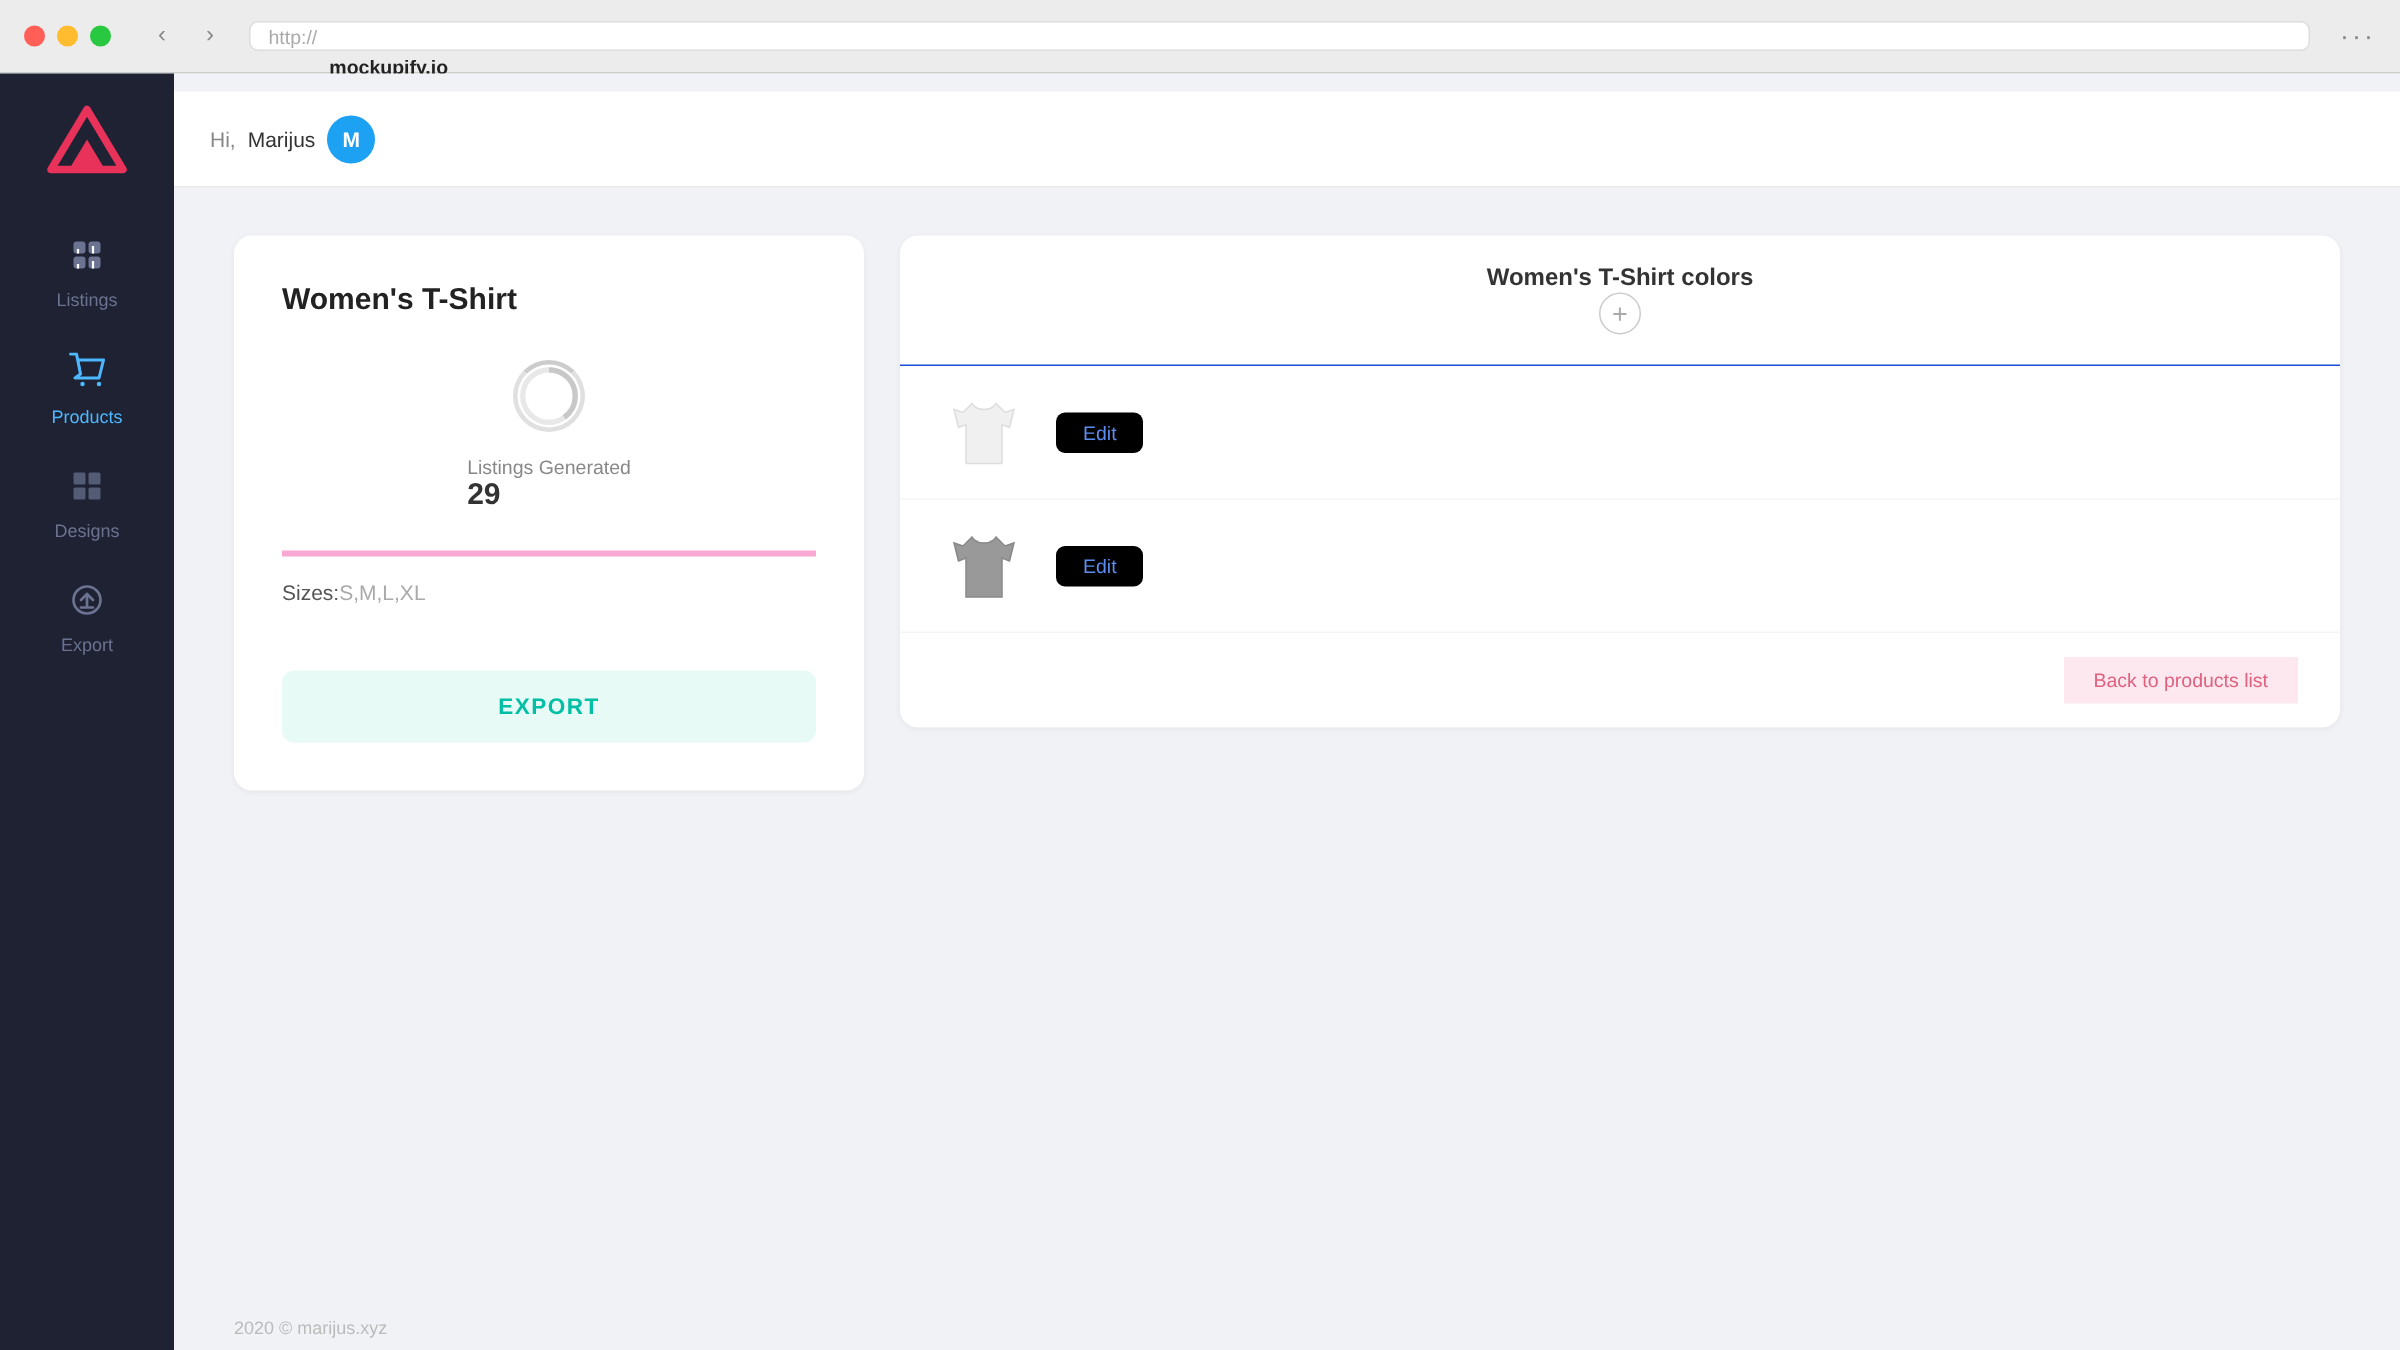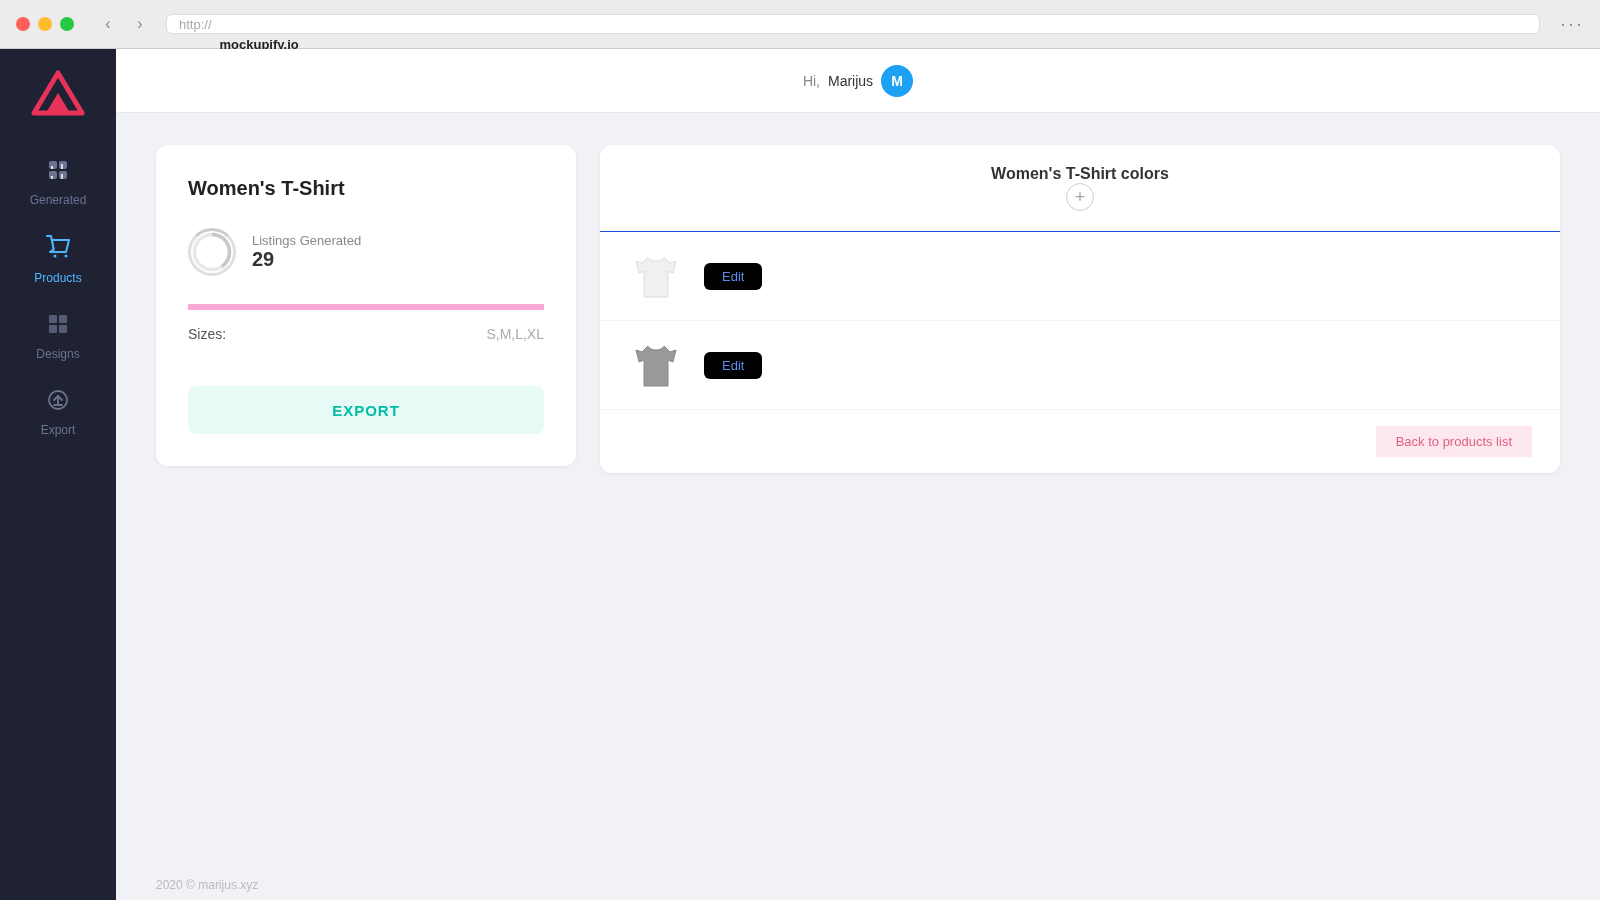--- a/index.html
+++ b/index.html
@@ -88,23 +88,24 @@
       background: #f0f2f5;
       overflow: hidden;
     }
 
     
     .main-header {
       background: #fff;
       height: 64px;
       display: flex;
       align-items: center;
-      justify-content: center;
+      justify-content: flex-start;
       padding: 0 24px;
       border-bottom: 1px solid #e8e8e8;
+      margin-top: 12px;
     }
     .header-user {
       display: flex;
       align-items: center;
       gap: 8px;
     }
     .header-greeting { color: #888; font-size: 14px; }
     .header-username { color: #333; font-size: 14px; font-weight: 500; }
     .header-avatar {
       width: 32px; height: 32px; border-radius: 50%;
@@ -134,39 +135,39 @@
     .product-title {
       font-size: 20px;
       font-weight: 600;
       color: #222;
       margin-bottom: 28px;
     }
     .listings-section {
       display: flex;
       align-items: center;
       gap: 16px;
-      margin-bottom: 28px;
+      flex-direction: column;
     }
     .listings-chart {
       width: 48px; height: 48px; border-radius: 50%;
       border: 3px solid #e0e0e0;
       border-top-color: #ccc;
       display: flex; align-items: center; justify-content: center;
       position: relative;
     }
     .listings-info { display: flex; flex-direction: column; }
     .listings-label { font-size: 13px; color: #888; }
     .listings-count { font-size: 20px; font-weight: 600; color: #333; }
     .sizes-row {
       display: flex;
       align-items: center;
-      justify-content: space-between;
       padding: 16px 0;
-      border-top: 6px solid #f9a8d4;
+      border-top: 4px solid #f9a8d4;
       margin-bottom: 28px;
+      margin-top: 25px;
     }
     .sizes-label { font-size: 14px; color: #555; }
     .sizes-value { font-size: 14px; color: #aaa; }
     .export-btn {
       width: 100%;
       height: 48px;
       background: #e8faf6;
       border: none;
       border-radius: 8px;
       color: #00bfa5;
@@ -292,21 +293,21 @@
           <rect x="2" y="2" width="8" height="8" rx="2" fill="currentColor"></rect>
           <rect x="12" y="2" width="8" height="8" rx="2" fill="currentColor"></rect>
           <rect x="2" y="12" width="8" height="8" rx="2" fill="currentColor"></rect>
           <rect x="12" y="12" width="8" height="8" rx="2" fill="currentColor"></rect>
           <line x1="5" y1="10" x2="5" y2="7" stroke="white" stroke-width="1.5"></line>
           <line x1="15" y1="10" x2="15" y2="5" stroke="white" stroke-width="1.5"></line>
           <line x1="5" y1="20" x2="5" y2="17" stroke="white" stroke-width="1.5"></line>
           <line x1="15" y1="20" x2="15" y2="15" stroke="white" stroke-width="1.5"></line>
         </svg>
       </span>
-      <span class="nav-label">Generated</span>
+      <span class="nav-label">Listings</span>
     </div>
 
     <div class="sidebar-nav-item active">
       <span class="nav-icon">
         <svg width="24" height="24" viewBox="0 0 24 24" fill="none">
           <circle cx="9" cy="21" r="1.5" fill="currentColor"></circle>
           <circle cx="20" cy="21" r="1.5" fill="currentColor"></circle>
           <polyline points="1,1 5,1 7.68,14.39 4,17 20,17 23,5 6,5" fill="none" stroke="currentColor" stroke-width="2" stroke-linecap="round" stroke-linejoin="round"></polyline>
           <line x1="6" y1="5" x2="7.68" y2="14.39" stroke="currentColor" stroke-width="1.5"></line>
         </svg>

